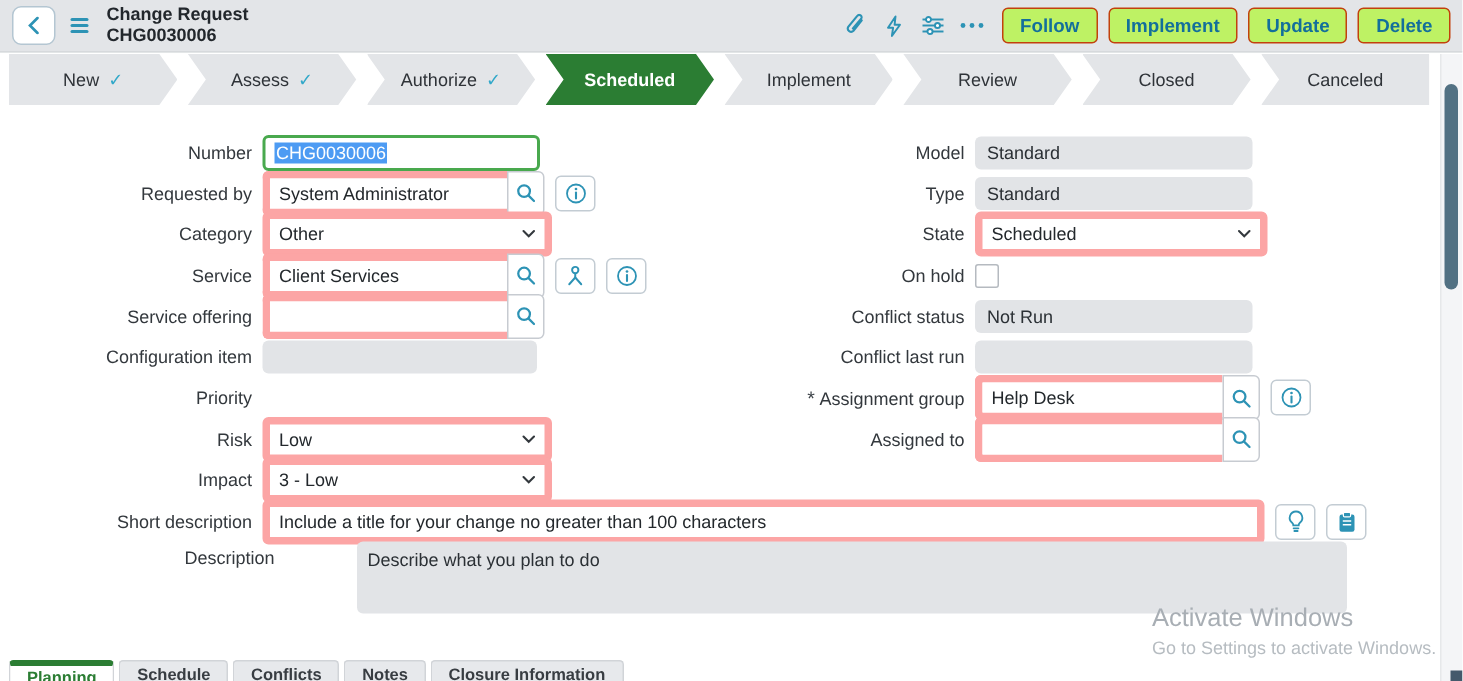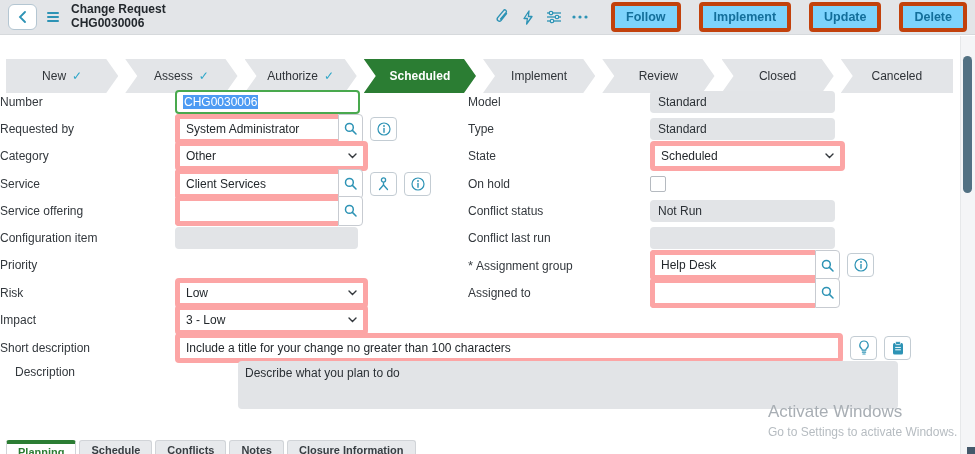--- a/index.html
+++ b/index.html
@@ -12,41 +12,41 @@
           display:flex;align-items:center;padding:0 8px;box-sizing:border-box;
           border-bottom:1px solid #d6d9dc;}
   .back-btn{width:27px;height:24px;background:#fff;border:1px solid #b4c6d2;border-radius:6px;
             display:flex;align-items:center;justify-content:center;cursor:pointer;}
   .menu-icon{margin-left:10px;display:flex;flex-direction:column;gap:2px;cursor:pointer;}
   .menu-icon i{display:block;width:12px;height:2px;background:#2d93b5;border-radius:1px;}
   .titles{margin-left:12px;line-height:1.15;}
   .titles .t1,.titles .t2{font-size:12px;font-weight:bold;color:#22272c;}
   .header-right{margin-left:auto;display:flex;align-items:center;}
   .hdr-ico{width:26px;height:22px;display:flex;align-items:center;justify-content:center;cursor:pointer;}
-  .hdr-btn{background:#7dd3fc;border:4px solid #c2410c;border-radius:4px;color:#136f9b;
+  .hdr-btn{background:#bef264;border:1px solid #c2410c;border-radius:4px;color:#136f9b;
            font-weight:bold;font-size:12.5px;font-family:"Liberation Sans",sans-serif;
-           padding:4px 11px;margin-left:18px;cursor:pointer;}
-
-  
-  .flow{position:absolute;top:59px;left:6px;width:947px;height:34px;display:flex;gap:7px;}
+           padding:4px 11px;margin-left:7px;cursor:pointer;}
+
+  
+  .flow{position:absolute;top:36px;left:6px;width:947px;height:34px;display:flex;gap:7px;}
   .stage{flex:1;display:flex;align-items:center;justify-content:center;background:#e3e5e8;
          font-size:12px;color:#2f3338;cursor:pointer;
          clip-path:polygon(0 0,calc(100% - 12px) 0,100% 50%,calc(100% - 12px) 100%,0 100%,12px 50%);}
   .stage.first{clip-path:polygon(0 0,calc(100% - 12px) 0,100% 50%,calc(100% - 12px) 100%,0 100%);}
   .stage.last{clip-path:polygon(0 0,100% 0,100% 100%,0 100%,12px 50%);}
   .stage.active{background:#2b7d33;color:#fff;font-weight:bold;}
   .stage .check{color:#31a8c9;margin-left:6px;font-size:12px;}
 
   
   .form{position:absolute;top:88px;left:0;right:20px;}
   .col{position:absolute;top:0;}
   .col-left{left:0;width:430px;}
   .col-right{left:468px;width:430px;}
   .row{display:flex;align-items:center;height:27.3px;}
-  .lbl{flex:none;padding-right:7px;font-size:12px;color:#33383d;}
+  .lbl{flex:none;text-align:right;padding-right:7px;font-size:12px;color:#33383d;}
   .col-left .lbl{width:168px;}
   .col-right .lbl{width:175px;}
   .req{color:#3c4247;font-size:13px;margin-right:3px;}
 
   .inp{height:20px;border:5px solid #fca5a5;border-radius:4px;background:#fff;font-size:12px;
        color:#23282c;padding:0 6px;display:flex;align-items:center;box-sizing:content-box;}
   .ref{display:flex;align-items:stretch;}
   .ref .inp{border-radius:4px 0 0 4px;border-right:none;}
   .col-left .ref .inp{width:146px;}
   .col-right .ref .inp{width:148px;}

